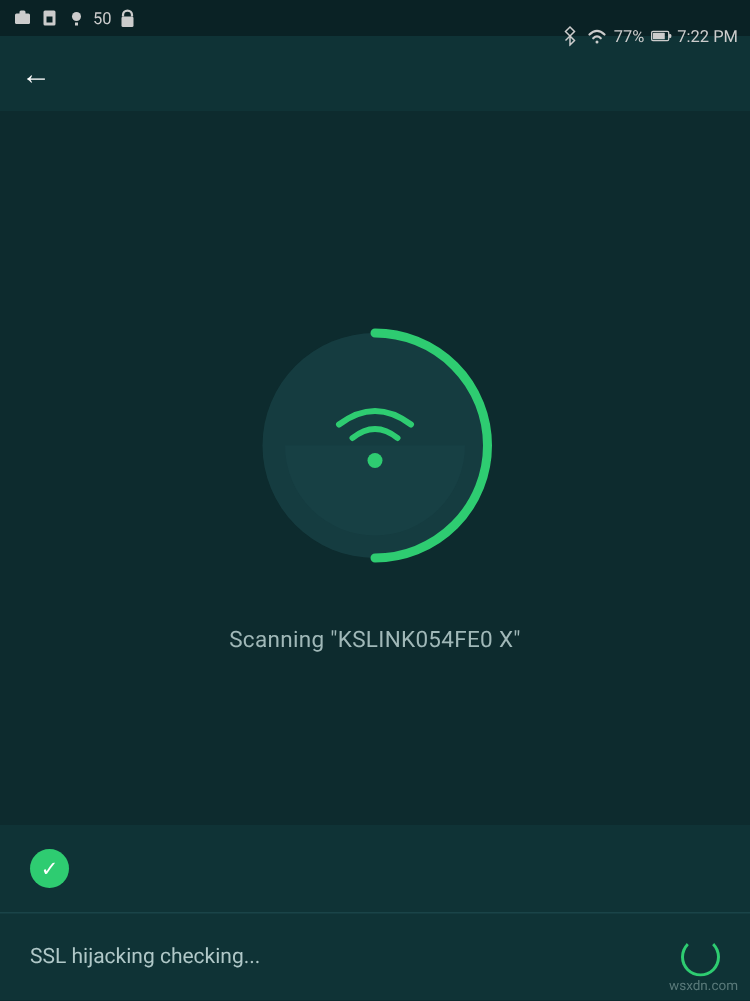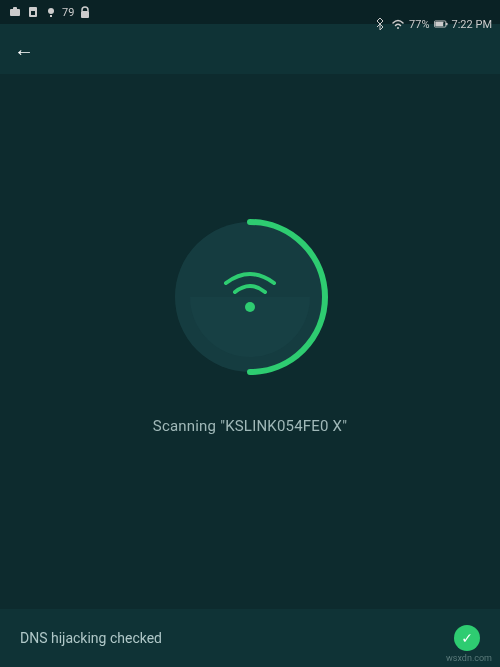--- a/index.html
+++ b/index.html
@@ -191,21 +191,21 @@
         <rect x="2" y="1" width="8" height="10" rx="1"></rect>
         <rect x="4" y="5" width="4" height="4" fill="#0a2225"></rect>
       </svg>
     </span>
     <span class="status-icon">
       <svg width="12" height="12" viewBox="0 0 12 12" fill="#ccc">
         <circle cx="6" cy="5" r="3"></circle>
         <rect x="5" y="9" width="2" height="2"></rect>
       </svg>
     </span>
-    <span style="font-size:11px;color:#ccc;">79</span>
+    <span style="font-size:11px;color:#ccc;">50</span>
     <span class="status-icon">
       <svg width="10" height="12" viewBox="0 0 10 12" fill="#ccc">
         <rect x="1" y="5" width="8" height="7" rx="1"></rect>
         <path d="M2 5V4a3 3 0 016 0v1" stroke="#ccc" stroke-width="1.5" fill="none"></path>
       </svg>
     </span>
   </div>
   <div class="status-bar-right">
     <span class="status-icon">
       <svg width="10" height="14" viewBox="0 0 10 14" fill="#ccc">
@@ -251,20 +251,23 @@
       <path d="M75 85 Q90 73 105 85" stroke="#2ecc71" stroke-width="4" fill="none" stroke-linecap="round"></path>
       <path d="M66 76 Q90 58 114 76" stroke="#2ecc71" stroke-width="4" fill="none" stroke-linecap="round"></path>
     </svg>
   </div>
 
   <div class="scanning-text">Scanning "KSLINK054FE0 X"</div>
 </div>
 
 <div class="bottom-panel">
   <div class="status-item">
-    <span class="status-item-text">DNS hijacking checked</span>
     <div class="status-check-icon done">
       <span class="checkmark">✓</span>
     </div>
   </div>
+  <div class="status-item">
+    <span class="status-item-text">SSL hijacking checking...</span>
+    <div class="status-check-icon loading"></div>
+  </div>
 </div>
 
 <div class="watermark">wsxdn.com</div>
 
 </body></html>

